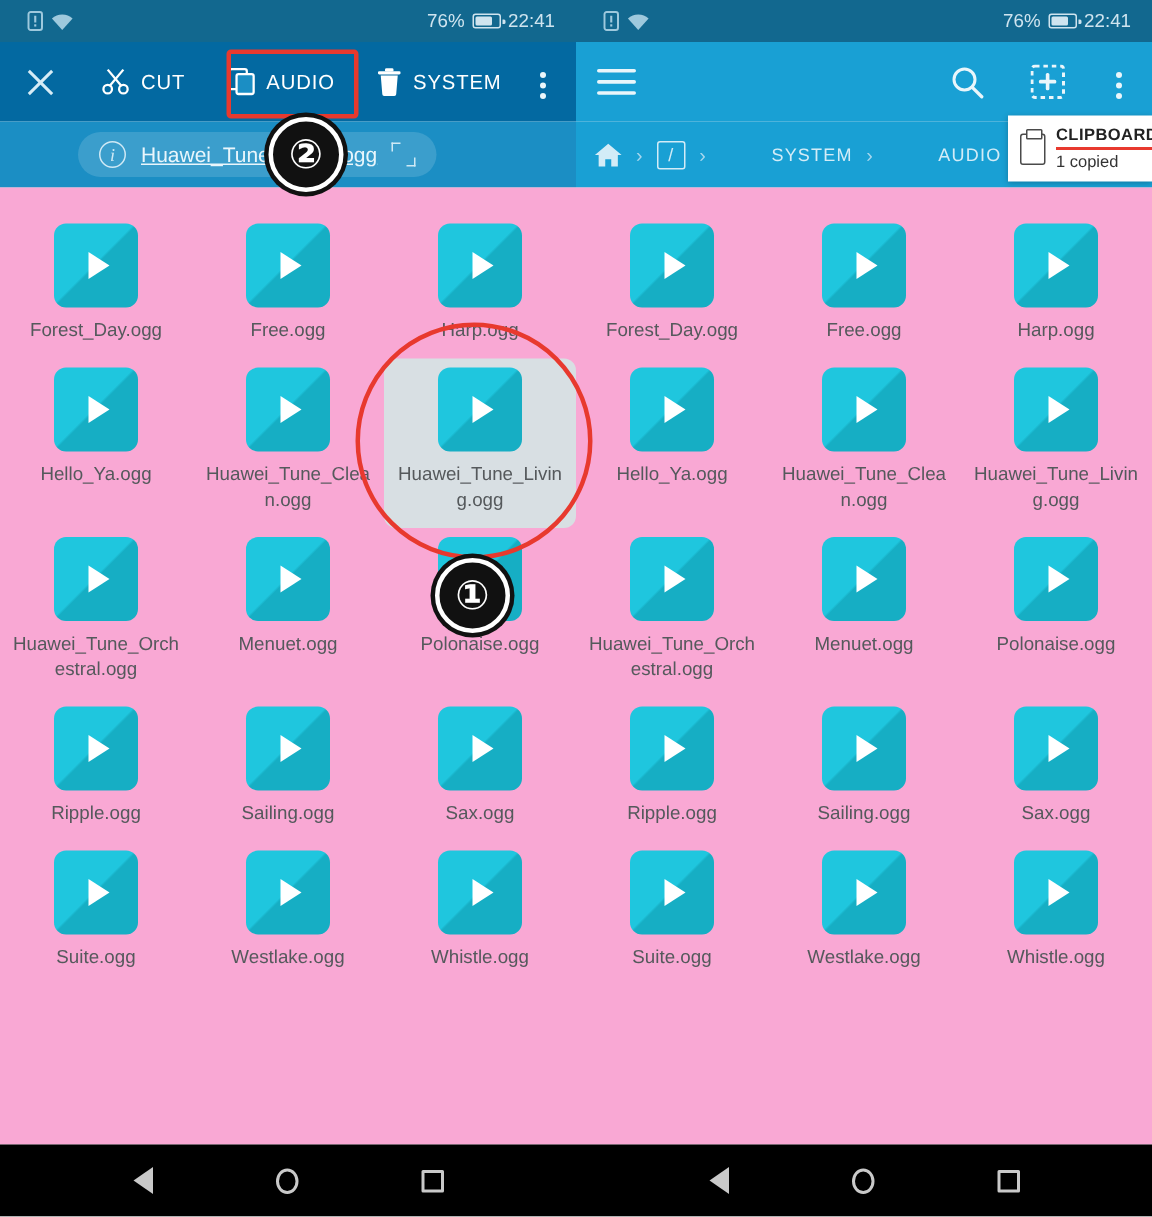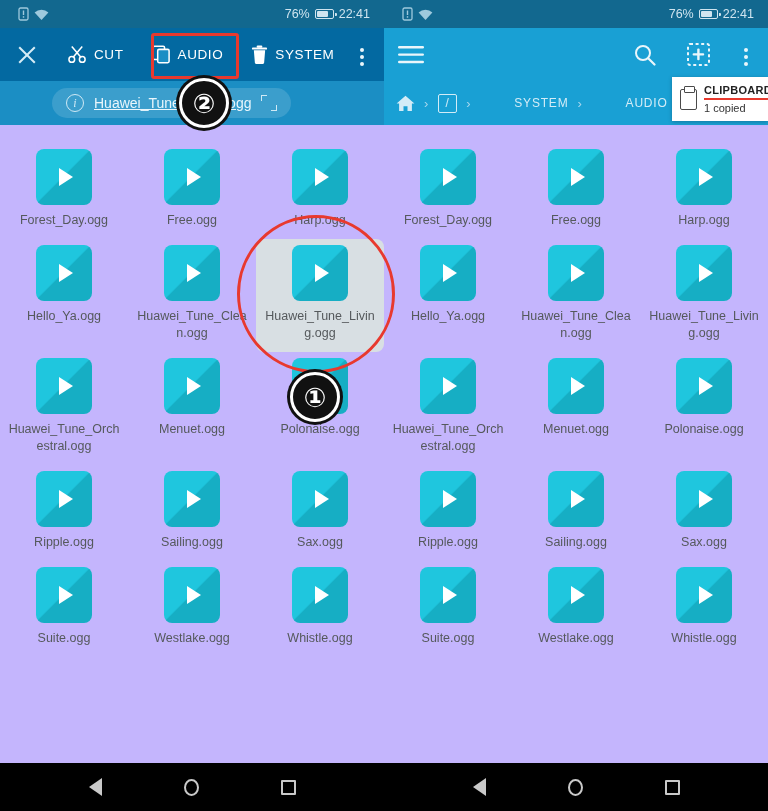--- a/index.html
+++ b/index.html
@@ -124,21 +124,21 @@
   .slashbox {
     width: 19px; height: 19px; border: 1.7px solid #d3ecf7;
     border-radius: 2px; display: flex; align-items: center; justify-content: center;
     color: #d3ecf7; font-size: 12px; cursor: pointer;
   }
 
   
   .grid-area {
     position: absolute; top: 97px; left: 0;
     width: 384px; height: 638px;
-    background: #c4b5fd;
+    background: #f9a8d4;
     overflow: hidden;
   }
   .grid {
     display: grid; grid-template-columns: repeat(3, 1fr);
     padding-top: 18px;
   }
   .cell {
     display: flex; flex-direction: column; align-items: center;
     padding: 6px 4px 10px 4px;
     border-radius: 8px;

